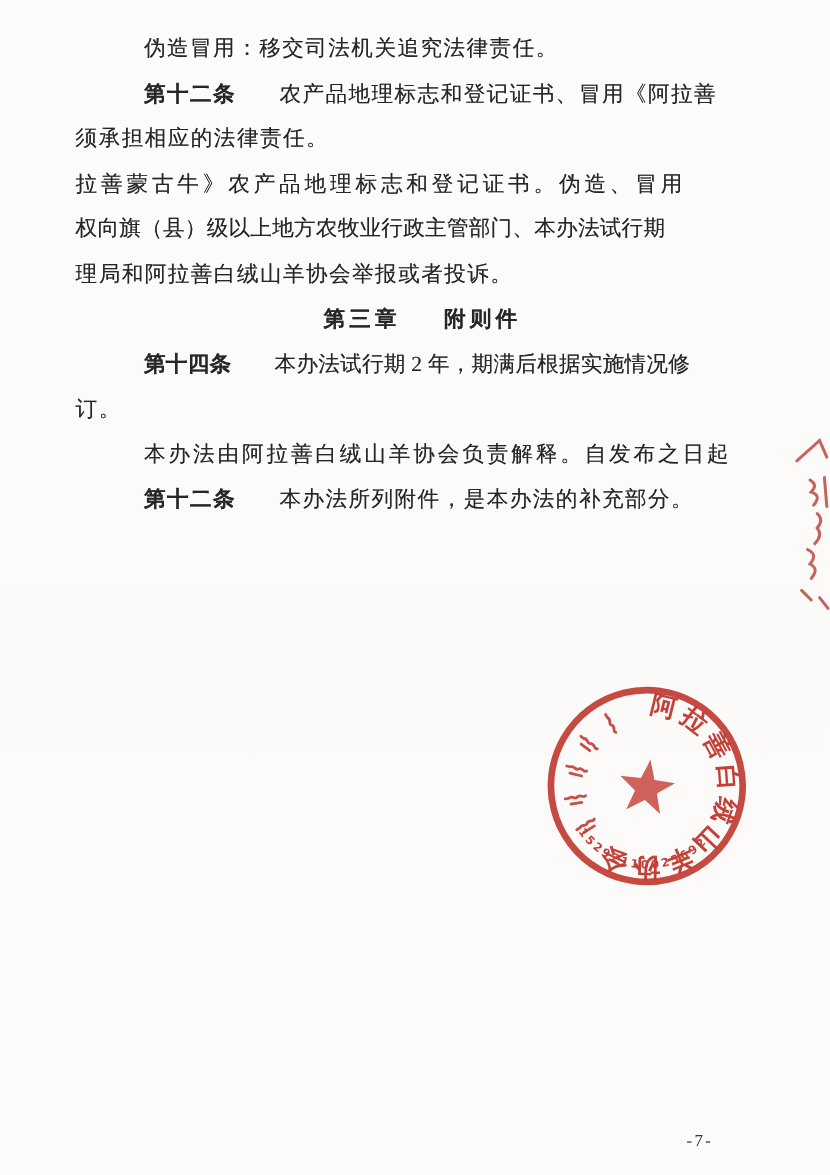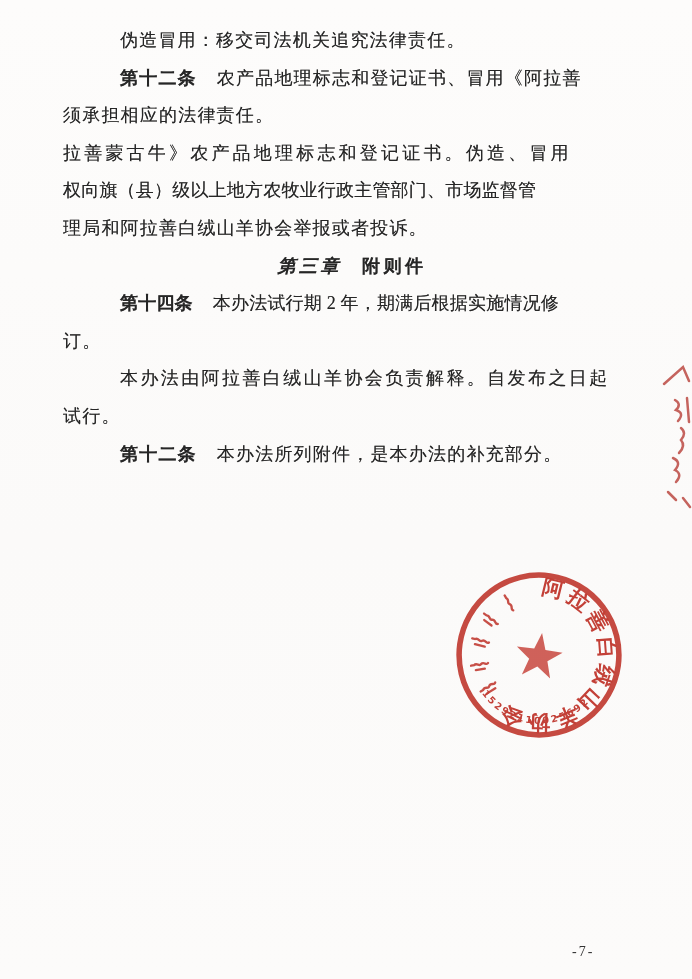--- a/index.html
+++ b/index.html
@@ -20,23 +20,23 @@
     height:37.6px;line-height:37.6px;font-size:18px;
     white-space:nowrap;
     text-shadow:0 0 .5px rgba(40,40,40,.55);
   }
   .indent{padding-left:57px;}
   .ls0{letter-spacing:0.2px;}
   .ls1{letter-spacing:1.2px;}
   .ls2{letter-spacing:2.4px;}
   .ls3{letter-spacing:3.2px;}
   .lead{font-weight:bold;}
-  .lead:not(:empty){margin-right:20px;}
+  .lead:not(:empty){margin-right:36px;}
   .heading{text-align:center;font-weight:bold;letter-spacing:3.5px;padding-left:0;}
-  .heading .lead:not(:empty){font-style:italic;}
+  .heading .lead:not(:empty){}
 
   .seal{
     position:absolute;left:450px;top:566px;width:178px;height:178px;
     transform:rotate(8deg);
     mix-blend-mode:multiply;opacity:.92;
     pointer-events:none;
   }
   .edge-stamp{
     position:absolute;left:661px;top:364px;width:31px;height:155px;
     mix-blend-mode:multiply;opacity:.9;
@@ -50,27 +50,26 @@
 </head>
 <body>
 
 <div class="scan-page">
 
   <div class="text-block">
     <div class="bodyline indent ls1"><span class="lead"></span><span>伪造冒用：移交司法机关追究法律责任。</span></div>
     <div class="bodyline indent ls1"><span class="lead">第十二条</span><span>农产品地理标志和登记证书、冒用《阿拉善</span></div>
     <div class="bodyline ls1"><span class="lead"></span><span>须承担相应的法律责任。</span></div>
     <div class="bodyline ls3"><span class="lead"></span><span>拉善蒙古牛》农产品地理标志和登记证书。伪造、冒用</span></div>
-    <div class="bodyline ls0"><span class="lead"></span><span>权向旗（县）级以上地方农牧业行政主管部门、市场监督管</span></div>
+    <div class="bodyline ls0"><span class="lead"></span><span>权向旗（县）级以上地方农牧业行政主管部门、本办法试行期</span></div>
     <div class="bodyline ls1"><span class="lead"></span><span>理局和阿拉善白绒山羊协会举报或者投诉。</span></div>
     <div class="bodyline heading"><span class="lead">第三章</span><span>附则件</span></div>
     <div class="bodyline indent ls0"><span class="lead">第十四条</span><span>本办法试行期 2 年，期满后根据实施情况修</span></div>
     <div class="bodyline ls1"><span class="lead"></span><span>订。</span></div>
     <div class="bodyline indent ls2"><span class="lead"></span><span>本办法由阿拉善白绒山羊协会负责解释。自发布之日起</span></div>
-    <div class="bodyline ls1"><span class="lead"></span><span>试行。</span></div>
     <div class="bodyline indent ls1"><span class="lead">第十二条</span><span>本办法所列附件，是本办法的补充部分。</span></div>
   </div>
 
   <svg class="seal" viewBox="0 0 176 176" xmlns="http://www.w3.org/2000/svg">
     <defs>
       <path id="sealTextArc" d="M 77.6,28.9 A 60,60 0 1 1 62.6,142.4" fill="none"></path>
       <path id="sealNumArc" d="M 32.3,127 A 68,68 0 0 0 143.7,127" fill="none"></path>
     </defs>
     <circle cx="88" cy="88" r="79" fill="none" stroke="#c13027" stroke-width="5.5" opacity=".95"></circle>
     <polygon points="88,66 93.6,82.2 110.8,82.6 97.1,93 102.1,109.4 88,99.6 73.9,109.4 78.9,93 65.2,82.6 82.4,82.2" fill="#cb443b" opacity=".9"></polygon>

